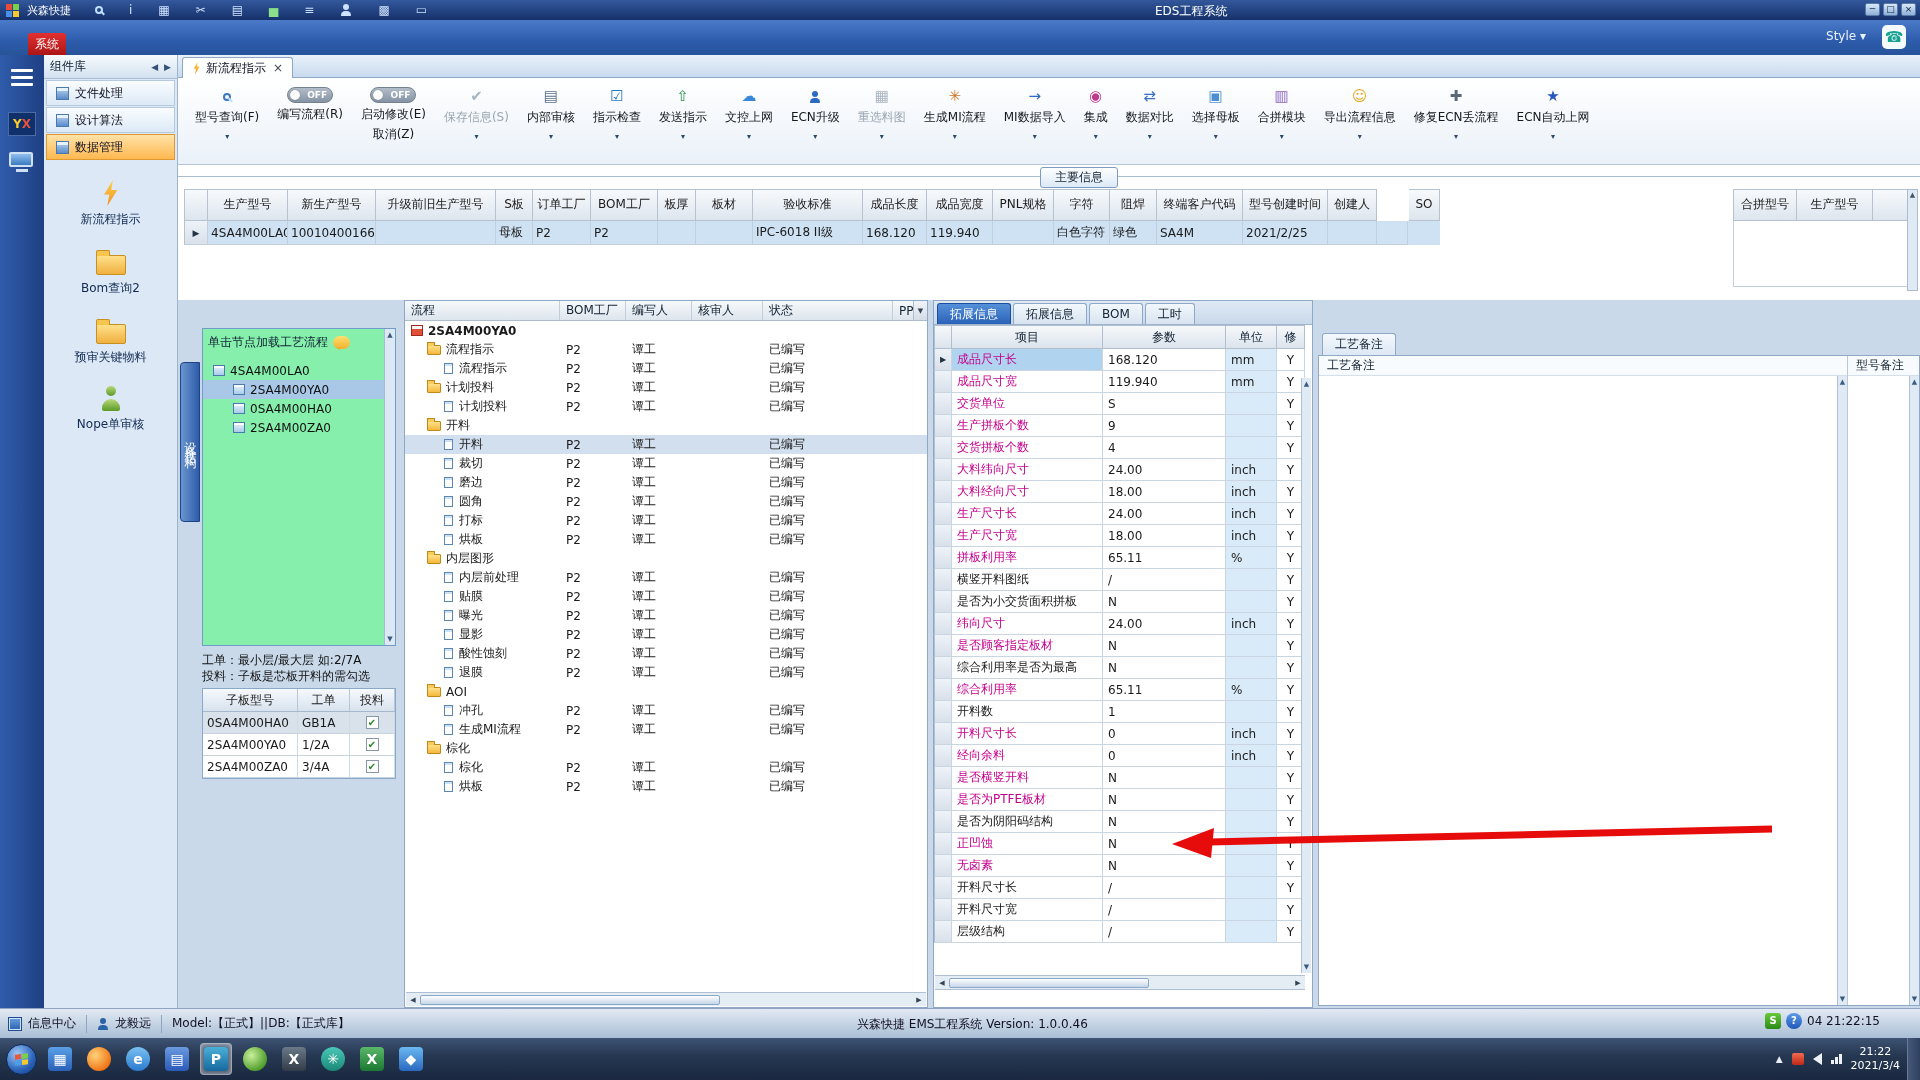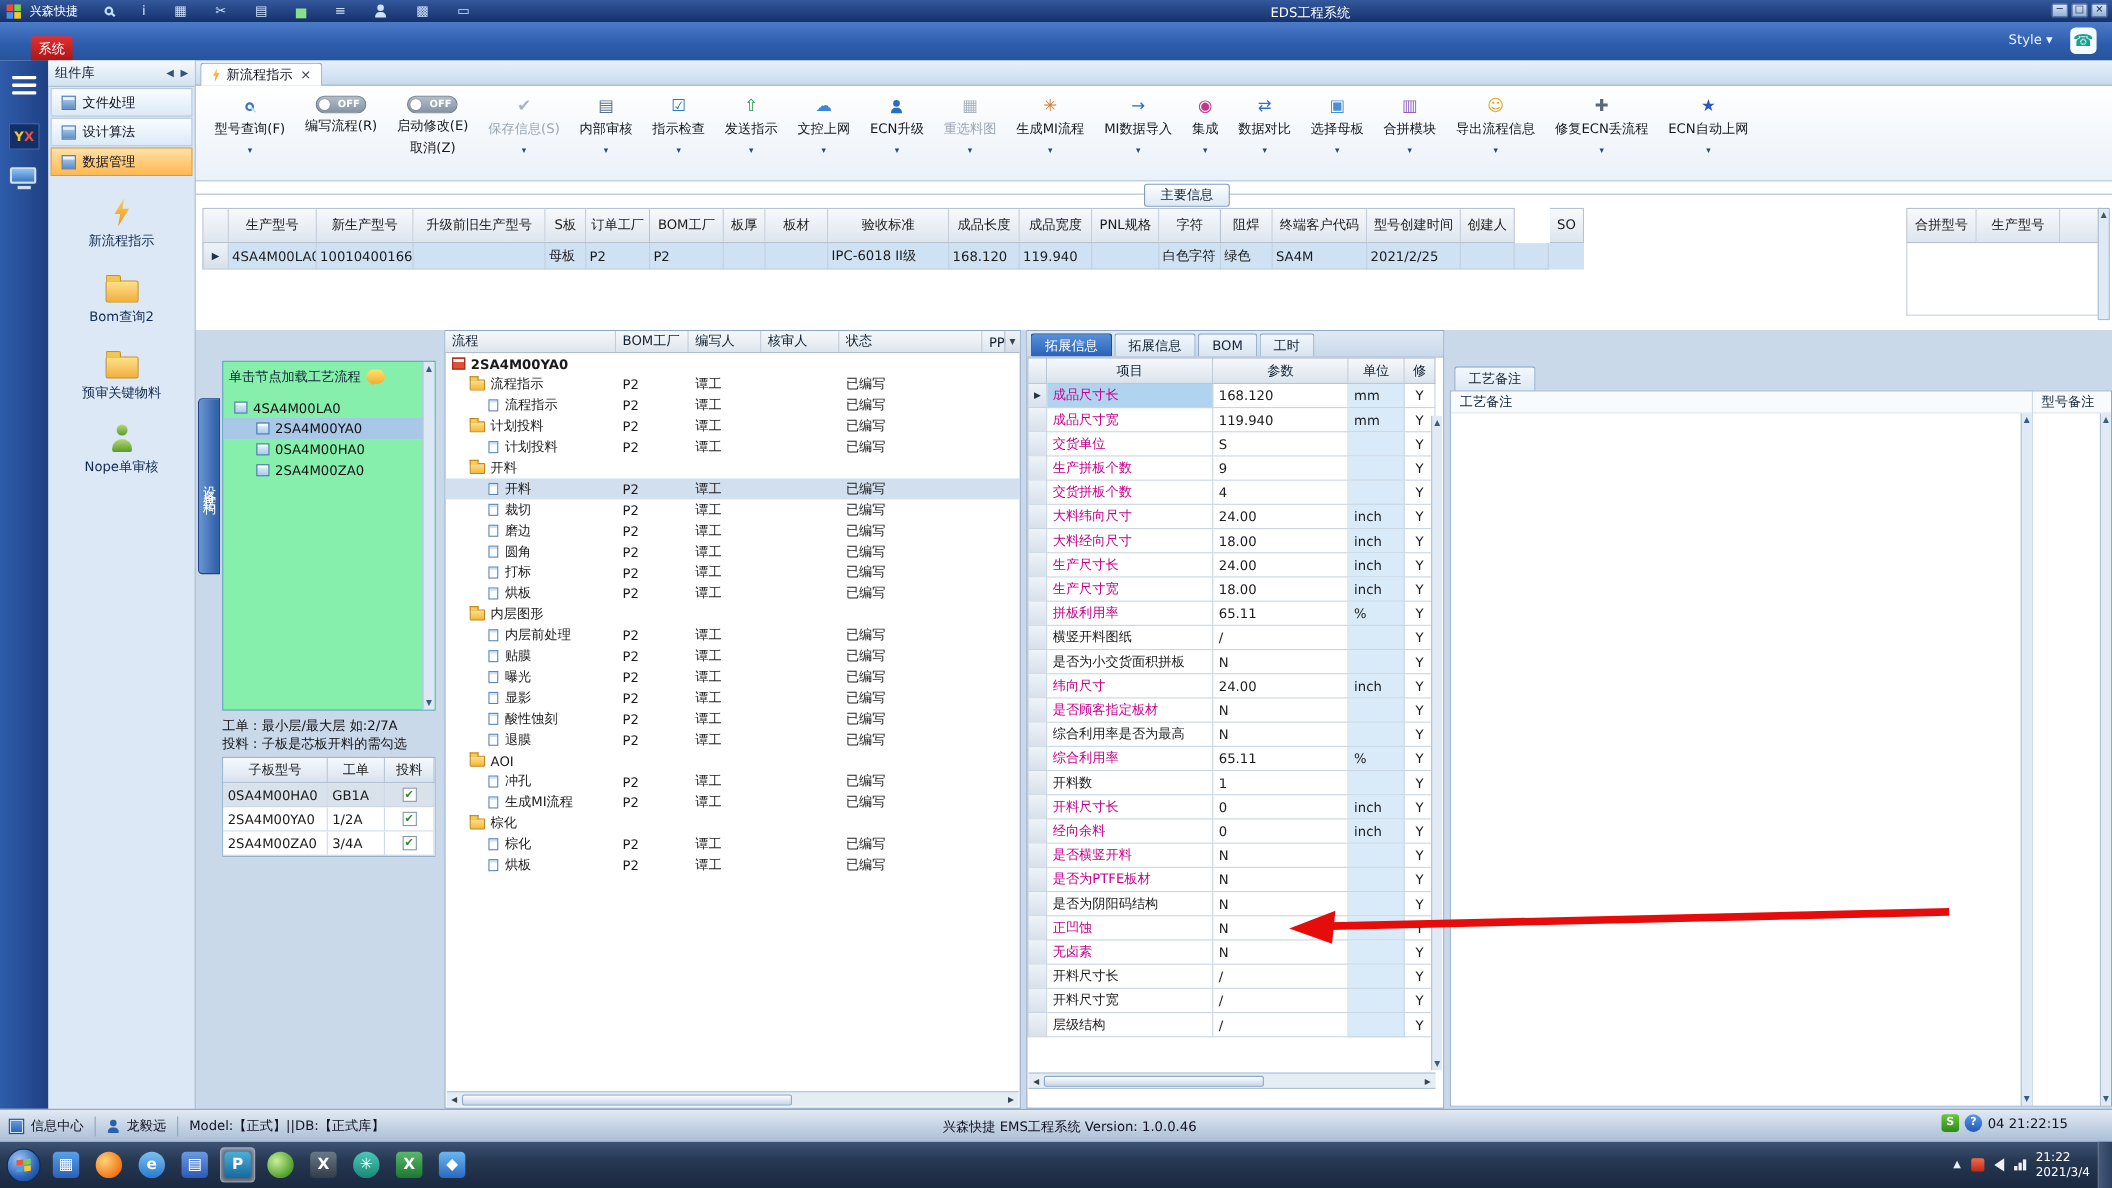--- a/index.html
+++ b/index.html
@@ -191,21 +191,21 @@
 .tk-icon{width:32px;height:32px;margin-left:7px;border-radius:4px;display:grid;place-items:center;font-size:14px;font-weight:bold;color:#fff;flex:none;border:1px solid transparent;}
 .tk-icon.active{background:rgba(255,255,255,.22);box-shadow:inset 0 0 5px rgba(255,255,255,.55);border-color:rgba(255,255,255,.45);}
 .tk-inner{width:24px;height:24px;border-radius:4px;display:grid;place-items:center;}
 .tk-inner.round{border-radius:50%;}
 #tray{position:absolute;right:0;top:1038px;height:42px;display:flex;align-items:center;gap:9px;padding-right:20px;color:#fff;}
 .tray-up{font-size:9px;color:#e8eef6;}
 .tray-flag{width:12px;height:12px;background:linear-gradient(#f06a50,#c02818);border-radius:2px;}
 .tray-spk{width:0;height:0;border:6px solid transparent;border-right:9px solid #eef2f8;border-left:none;}
 .tray-net{display:flex;align-items:flex-end;gap:1px;}
 .tray-net i{width:3px;background:#eef2f8;display:block;}
-#tray-time{text-align:left;font-size:11px;line-height:14px;color:#fff;}
+#tray-time{text-align:center;font-size:11px;line-height:14px;color:#fff;}
 #show-desktop{position:absolute;right:0;top:1038px;width:13px;height:42px;background:linear-gradient(90deg,#46587a,#2e405e);border-left:1px solid #6a7a96;}
 
 #red-arrow{position:absolute;left:0;top:0;width:1920px;height:1080px;pointer-events:none;z-index:50;}
 </style>
 </head>
 <body>
 
 <div id="screen">
 
   <div id="titlebar">

